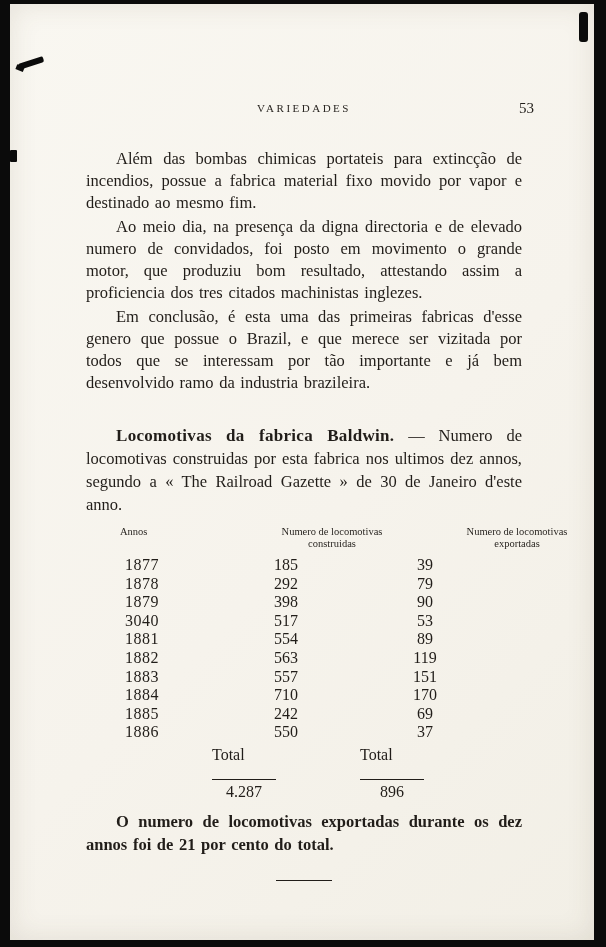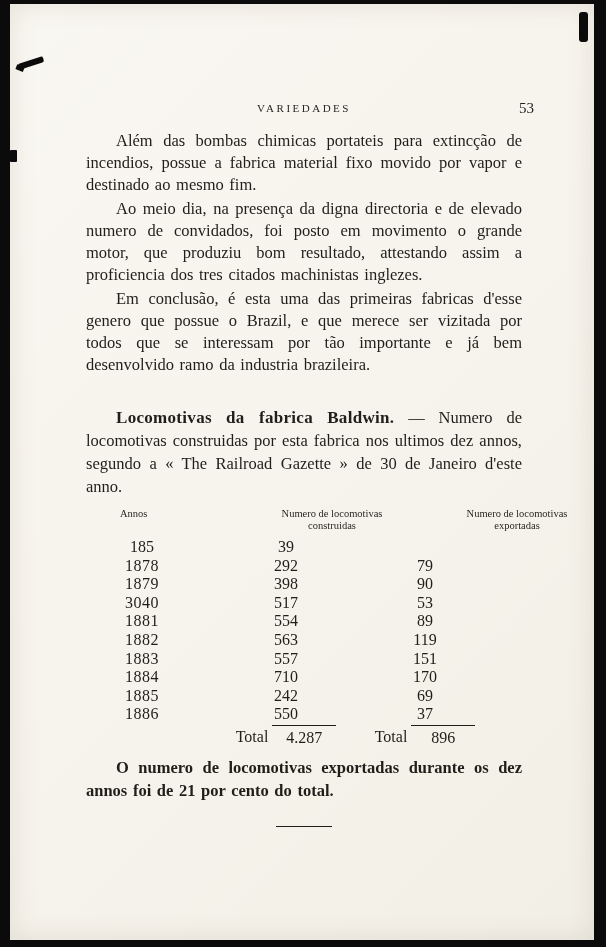--- a/index.html
+++ b/index.html
@@ -13,42 +13,42 @@
   
   .mark-check{position:absolute;left:8px;top:56px;width:26px;height:6px;background:#0b0b0b;
               transform:rotate(-18deg);border-radius:2px;}
   .mark-check::after{content:"";position:absolute;left:-3px;top:2px;width:8px;height:5px;background:#0b0b0b;
               transform:rotate(40deg);}
   .mark-left-tick{position:absolute;left:0px;top:146px;width:7px;height:12px;background:#0b0b0b;border-radius:1px;}
   .mark-right-blotch{position:absolute;right:6px;top:8px;width:9px;height:30px;background:#0b0b0b;border-radius:3px;}
   .mark-left-strip{position:absolute;left:0;top:0;width:4px;height:100%;background:#0b0b0b;}
 
   
-  .pagehead{position:relative;height:22px;margin-bottom:6px;}
+  .pagehead{position:relative;height:22px;margin-bottom:24px;}
   .running-title{position:absolute;left:50%;transform:translateX(-50%);
       font-size:11px;letter-spacing:2.5px;color:#2a2622;}
   .page-number{position:absolute;right:-12px;top:-2px;font-size:15px;}
 
   
   p.para{font-size:16.5px;line-height:22px;text-align:justify;margin:0 0 2px 0;text-indent:30px;
          word-spacing:1.5px;}
   p.lead{font-size:16.5px;line-height:23px;text-align:justify;margin:30px 0 10px 0;text-indent:30px;word-spacing:1.5px;}
   .lead-head{font-weight:bold;font-size:17px;letter-spacing:.3px;}
 
   
   .loco-table{width:418px;margin:6px 0 0 -14px;}
   .t-headrow{display:grid;grid-template-columns:140px 148px 130px;font-size:10.5px;line-height:12px;
              text-align:center;margin-bottom:6px;color:#2a2622;gap:46px;}
   .t-headrow .h1{text-align:left;padding-left:48px;}
   .t-rows{display:block;}
   .t-row{display:grid;grid-template-columns:140px 148px 130px;font-size:16px;line-height:18.6px;text-align:center;}
   .t-row .c1{letter-spacing:.5px;}
   .t-totalrow{display:grid;grid-template-columns:140px 148px 130px;font-size:16px;line-height:20px;
               text-align:center;margin-top:1px;}
-  .total-pair{display:flex;justify-content:center;gap:4px;align-items:flex-start;}
+  .total-pair{display:flex;justify-content:center;gap:14px;align-items:flex-start;flex-direction:column;}
   .total-label{padding-top:2px;}
   .total-value{border-top:1.3px solid #211d19;padding:2px 6px 0 6px;min-width:52px;}
 
   .closing{font-size:16.5px;line-height:23px;text-align:justify;margin:8px 0 0 0;text-indent:30px;word-spacing:1.5px;font-weight:bold;}
   .end-rule{width:56px;border-top:1.4px solid #211d19;margin:24px auto 0 auto;}
 </style>
 </head>
 <body>
 
 <div class="scan">
@@ -73,20 +73,21 @@
 
       <div class="loco-table">
         <div class="t-headrow">
           <span class="h1">Annos</span>
           <span class="h2"><span>Numero de locomotivas</span><br><span>construidas</span></span>
           <span class="h3"><span>Numero de locomotivas</span><br><span>exportadas</span></span>
         </div>
 
         <div class="t-rows">
   <div class="t-row">
+    <span class="c1">1877</span>
     <span class="c2">185</span>
     <span class="c3">39</span>
   </div>
 
   <div class="t-row">
     <span class="c1">1878</span>
     <span class="c2">292</span>
     <span class="c3">79</span>
   </div>
 

